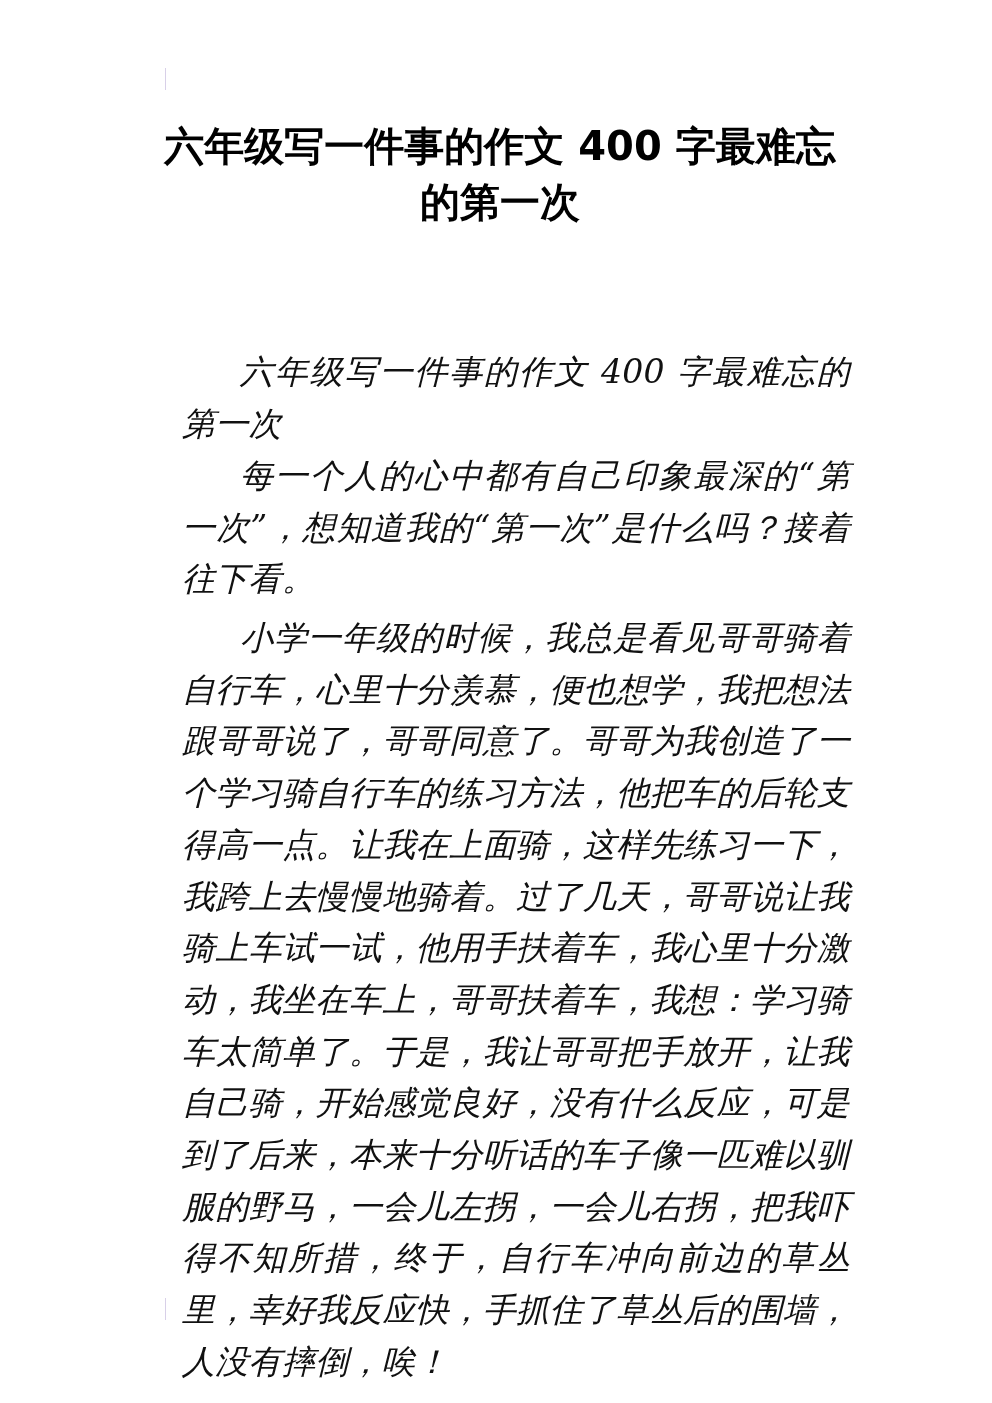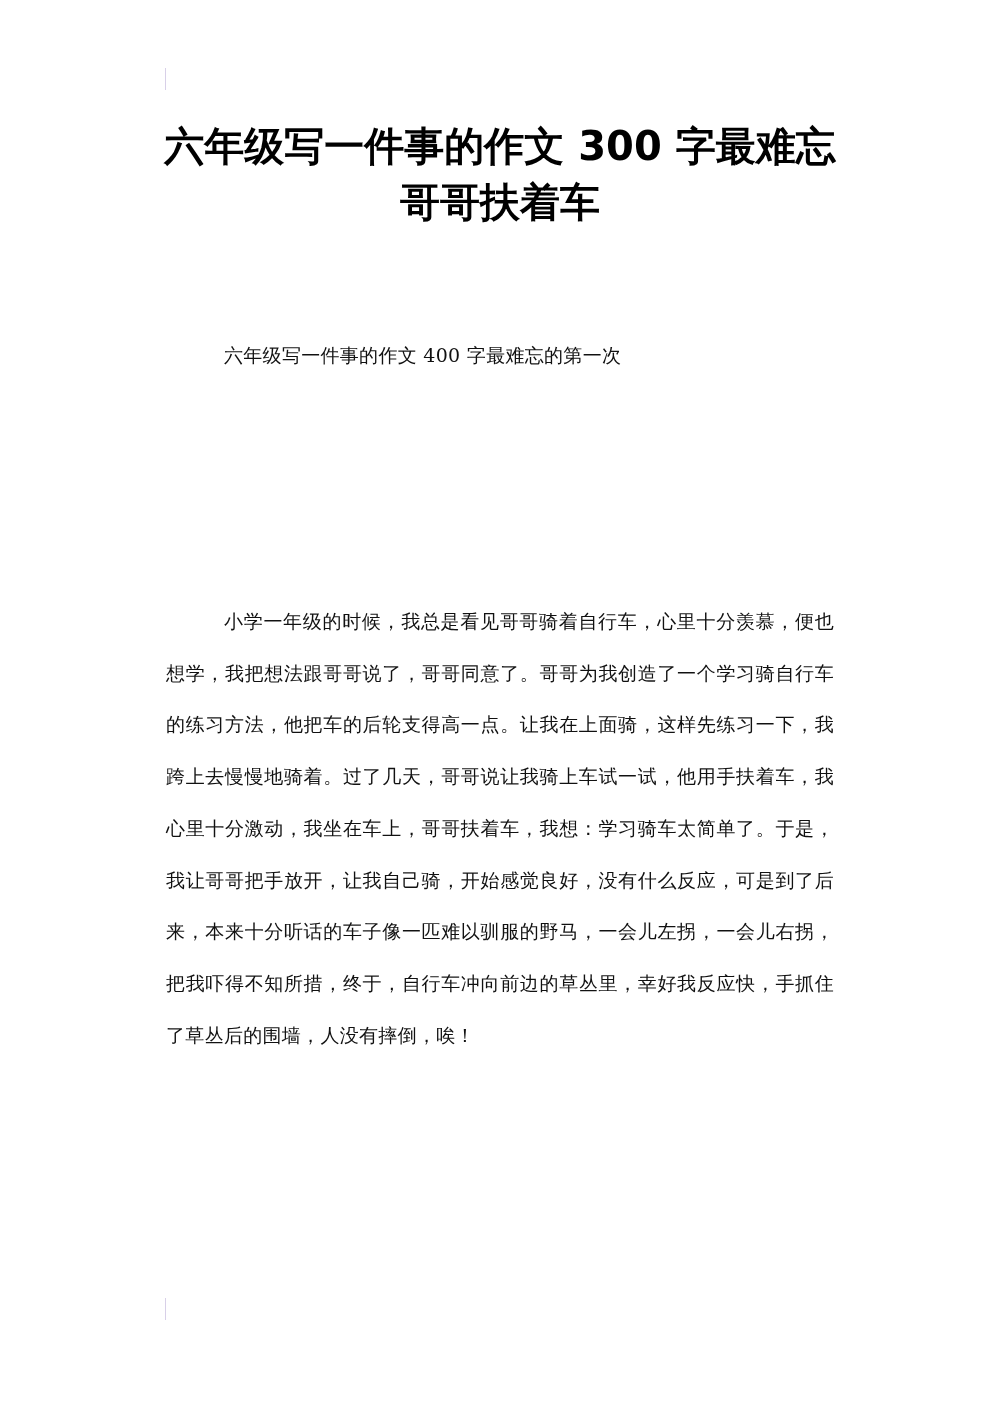--- a/index.html
+++ b/index.html
@@ -10,36 +10,37 @@
   .corner-bottom { left: 165px; top: 1298px; }
   .title {
     position: absolute; left: 160px; width: 680px; top: 118px;
     text-align: center; font-family: "DejaVu Sans", "Liberation Sans", sans-serif;
     font-weight: bold; font-size: 40px; line-height: 56px; color: #000;
     margin: 0;
   }
   .body-text {
     position: absolute; left: 166px; width: 668px;
     font-family: "DejaVu Serif", "Liberation Serif", serif;
-    font-size: 19px; line-height: 51.7px; color: #111;
+    font-size: 33px; line-height: 51.7px; color: #111;
     letter-spacing: 0.3px;
-    margin: 0; text-align: justify;
+    margin: 16px; text-align: justify; font-style: italic;
   }
   .indent { text-indent: 58px; }
   .p1 { top: 330px; }
   .p2 { top: 434px; }
   .p3 { top: 596px; }
 </style>
 </head>
 <body>
 
 <div class="page">
   <div class="corner-mark corner-top"></div>
   <div class="corner-mark corner-bottom"></div>
 
   <h1 class="title">
-    <span>六年级写一件事的作文 300 字最难忘</span><br>
-    <span>哥哥扶着车</span>
+    <span>六年级写一件事的作文 400 字最难忘</span><br>
+    <span>的第一次</span>
   </h1>
 
   <p class="body-text indent p1">六年级写一件事的作文 400 字最难忘的第一次</p>
+  <p class="body-text indent p2">每一个人的心中都有自己印象最深的“第一次”，想知道我的“第一次”是什么吗？接着往下看。</p>
   <p class="body-text indent p3">小学一年级的时候，我总是看见哥哥骑着自行车，心里十分羡慕，便也想学，我把想法跟哥哥说了，哥哥同意了。哥哥为我创造了一个学习骑自行车的练习方法，他把车的后轮支得高一点。让我在上面骑，这样先练习一下，我跨上去慢慢地骑着。过了几天，哥哥说让我骑上车试一试，他用手扶着车，我心里十分激动，我坐在车上，哥哥扶着车，我想：学习骑车太简单了。于是，我让哥哥把手放开，让我自己骑，开始感觉良好，没有什么反应，可是到了后来，本来十分听话的车子像一匹难以驯服的野马，一会儿左拐，一会儿右拐，把我吓得不知所措，终于，自行车冲向前边的草丛里，幸好我反应快，手抓住了草丛后的围墙，人没有摔倒，唉！</p>
 </div>
 
 </body></html>

